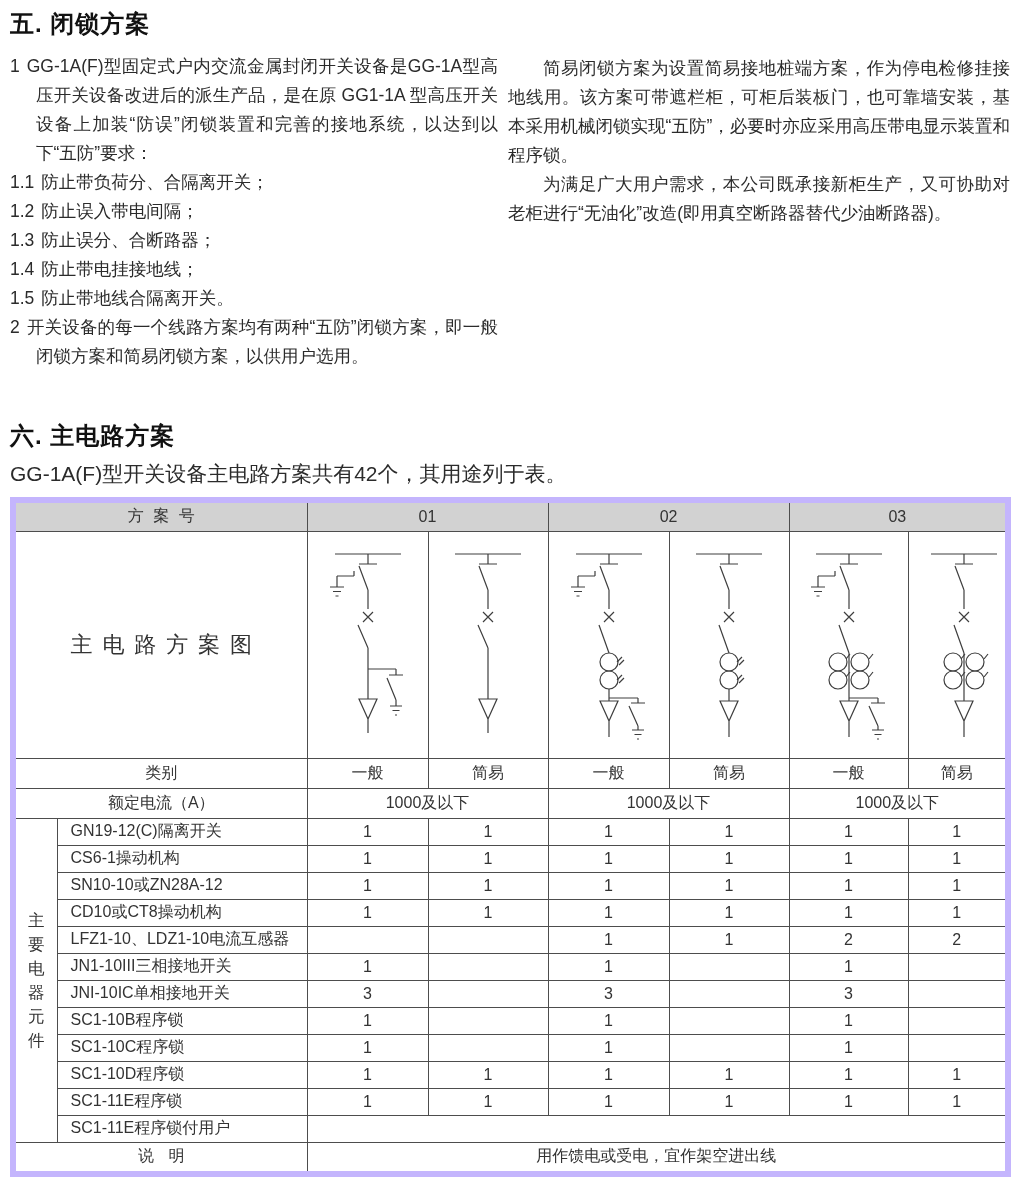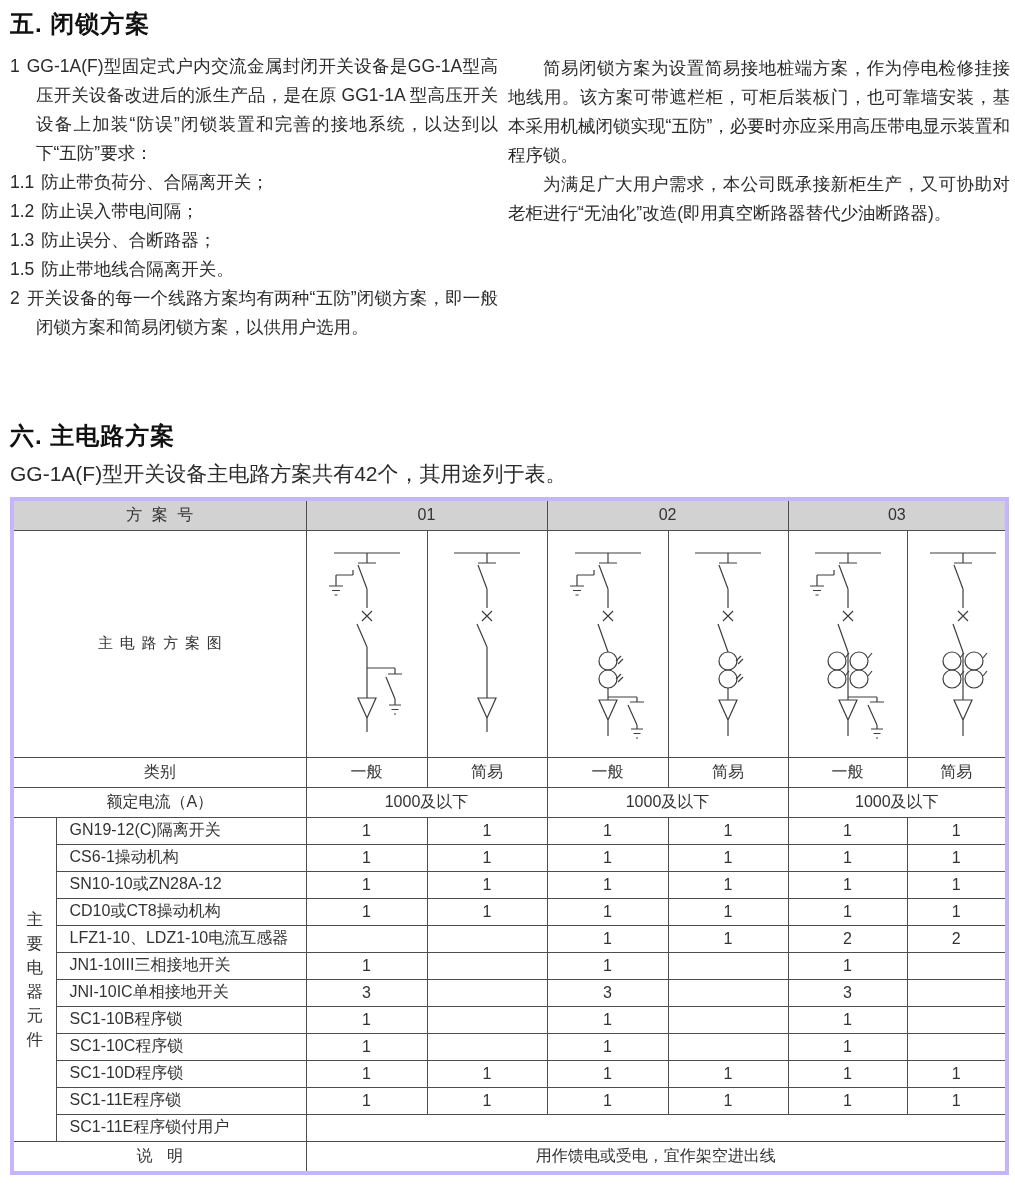--- a/index.html
+++ b/index.html
@@ -17,25 +17,25 @@
 
   .item { padding-left:26px; text-indent:-26px; }
   .item .num { margin-right:7px; }
   .para { text-indent:2em; }
 
   #intro6 { position:absolute; left:10px; top:460px; width:900px; font-size:21px; }
 
   table { position:absolute; left:10px; top:497px; border-collapse:collapse; table-layout:fixed;
           width:995px; font-size:16px; }
   td { border:1px solid #4d4d4d; text-align:center; vertical-align:middle; color:#333; }
-  table { border:4px solid #c4b5fd; }
+  table { border:6px solid #c4b5fd; }
   tr.hdr td { background:#d2d2d2; height:31px; }
   td.schemelabel { letter-spacing:0.6em; text-indent:0.6em; }
   tr.diagrow td { height:227px; }
-  td.diaglabel { letter-spacing:0.45em; text-indent:0.45em; font-size:15px; }
+  td.diaglabel { letter-spacing:0.45em; text-indent:0.45em; font-size:22px; }
   tr.catrow td { height:30px; }
   tr.currow td { height:30px; }
   tr.comprow td { height:27px; }
   td.cname { text-align:left; padding-left:13px;margin-left:36px; }
   td.vlabel { width:44px; }
   .vtext { display:flex; flex-direction:column; align-items:center; justify-content:center;
            gap:7px; font-size:16.5px; line-height:17px; }
   tr.noterow td { height:32px; }
   td.notelabel { letter-spacing:0.9em; text-indent:0.9em; }
   svg.circ { display:block; margin:4px auto 0 auto; }
@@ -46,20 +46,21 @@
 
 <div class="page">
 
   <div id="h5" class="heading">五. 闭锁方案</div>
 
   <div id="leftcol" class="col">
     <div class="item"><span class="num">1</span><span>GG-1A(F)型固定式户内交流金属封闭开关设备是GG-1A型高压开关设备改进后的派生产品，是在原 GG1-1A 型高压开关设备上加装“防误”闭锁装置和完善的接地系统，以达到以下“五防”要求：</span></div>
     <div class="item"><span class="num">1.1</span><span>防止带负荷分、合隔离开关；</span></div>
     <div class="item"><span class="num">1.2</span><span>防止误入带电间隔；</span></div>
     <div class="item"><span class="num">1.3</span><span>防止误分、合断路器；</span></div>
+    <div class="item"><span class="num">1.4</span><span>防止带电挂接地线；</span></div>
     <div class="item"><span class="num">1.5</span><span>防止带地线合隔离开关。</span></div>
     <div class="item"><span class="num">2</span><span>开关设备的每一个线路方案均有两种“五防”闭锁方案，即一般闭锁方案和简易闭锁方案，以供用户选用。</span></div>
   </div>
 
   <div id="rightcol" class="col">
     <div class="para">简易闭锁方案为设置简易接地桩端方案，作为停电检修挂接地线用。该方案可带遮栏柜，可柜后装板门，也可靠墙安装，基本采用机械闭锁实现“五防”，必要时亦应采用高压带电显示装置和程序锁。</div>
     <div class="para">为满足广大用户需求，本公司既承接新柜生产，又可协助对老柜进行“无油化”改造(即用真空断路器替代少油断路器)。</div>
   </div>
 
   <div id="h6" class="heading">六. 主电路方案</div>

